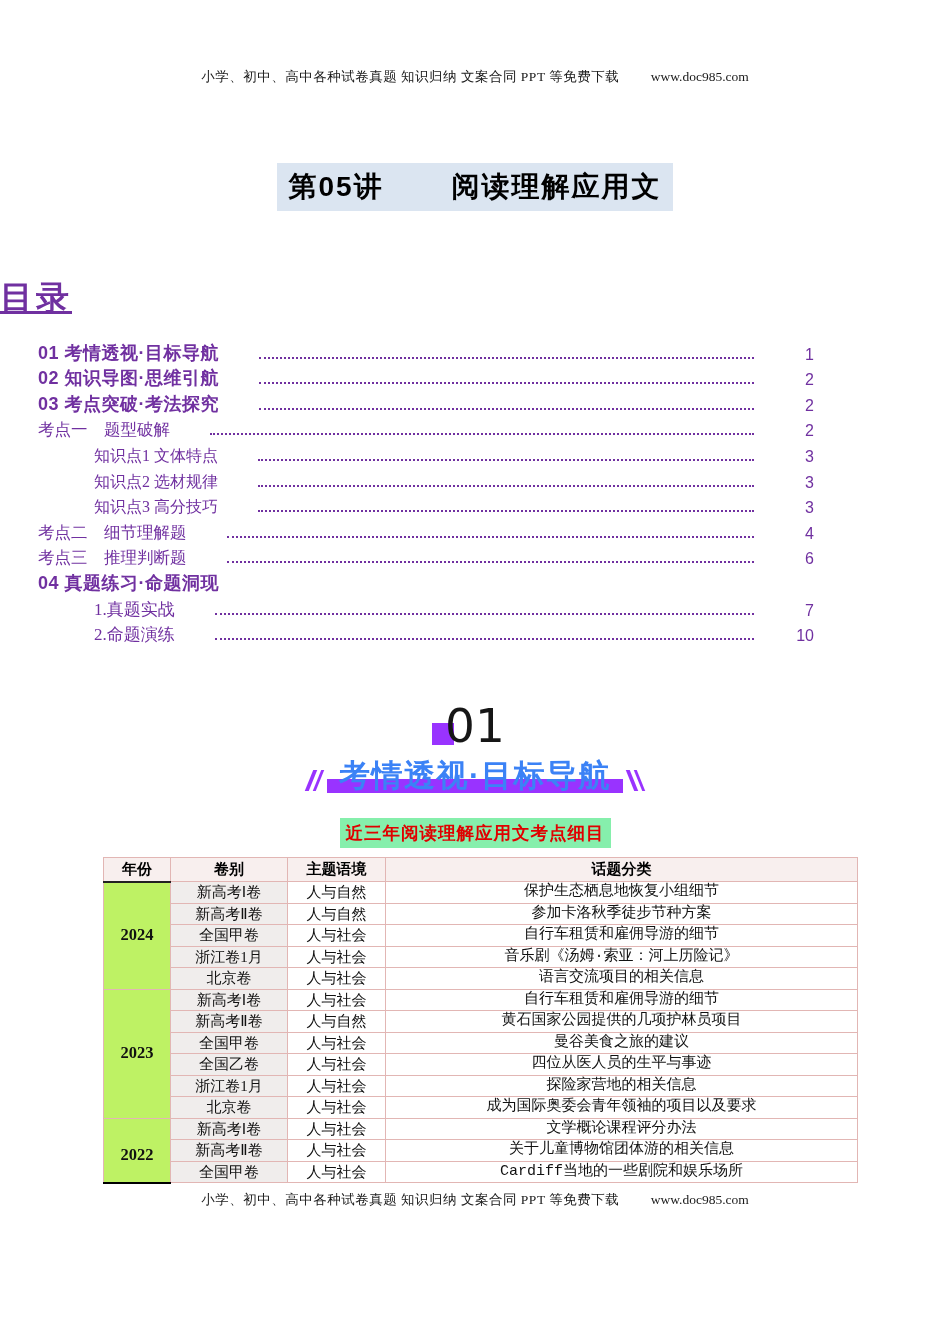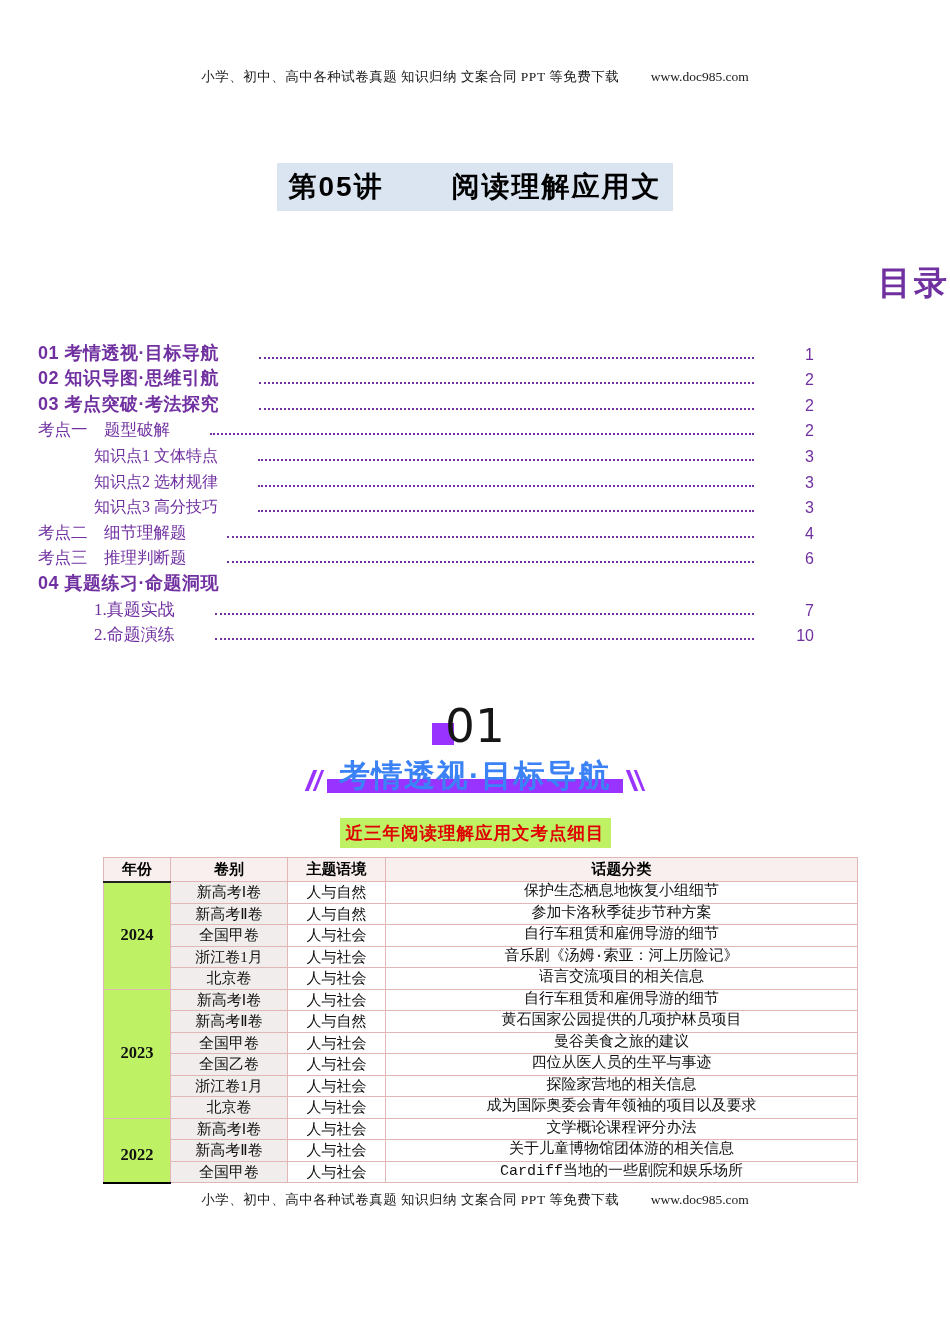--- a/index.html
+++ b/index.html
@@ -25,22 +25,22 @@
   
   .doc-title { position: absolute; top: 163px; width: 100%; text-align: center; }
   .doc-title .hl {
     display: inline-block; background: #dbe5f1; padding: 5px 12px;
     font-weight: 900; font-size: 28px; letter-spacing: 2px; color: #000;
   }
   .doc-title .hl .lesson { margin-right: 58px; }
 
   
   .toc-heading {
-    position: absolute; top: 261px; width: 100%; text-align: right;
-    font-size: 33px; font-weight: 900; color: #7030a0; letter-spacing: 3px;
+    position: absolute; top: 276px; width: 100%; text-align: left;
+    font-size: 33px; font-weight: 900; color: #7030a0; letter-spacing: 3px; text-decoration: underline;
   }
   .toc {
     position: absolute; top: 339px; left: 38px; width: 776px;
     color: #7030a0;
   }
   .toc-row { display: flex; align-items: flex-end; height: 25.6px; gap: 34px; }
   .toc-row .leader {
     flex: 1 1 auto; border-bottom: 2px dotted #7030a0;
     margin: 0 4px 6px 6px; min-width: 10px;
   }
@@ -80,21 +80,21 @@
     position: absolute; left: -8px; right: -8px; bottom: 1px; height: 14px;
     background: #9933ff;
   }
   .sec-title {
     position: relative; font-size: 31px; font-weight: 900; color: #3b82f6;
     letter-spacing: 1.5px; line-height: 1.2;
   }
 
   .sec-subtitle-row { position: absolute; top: 818px; width: 100%; text-align: center; }
   .sec-subtitle {
-    display: inline-block; background: #bef264; color: #e00000;
+    display: inline-block; background: #86efac; color: #e00000;
     font-family: "Liberation Serif", serif; font-weight: bold; font-size: 17.5px;
     padding: 3px 6px; letter-spacing: 1px;
   }
 
   
   .tbl-wrap { position: absolute; top: 857px; left: 103px; }
   table.exam { border-collapse: collapse; table-layout: fixed; width: 754px; }
   .exam th, .exam td {
     border: 1px solid #e2b6b4; text-align: center; padding: 0 2px;
     overflow: hidden; white-space: nowrap;

